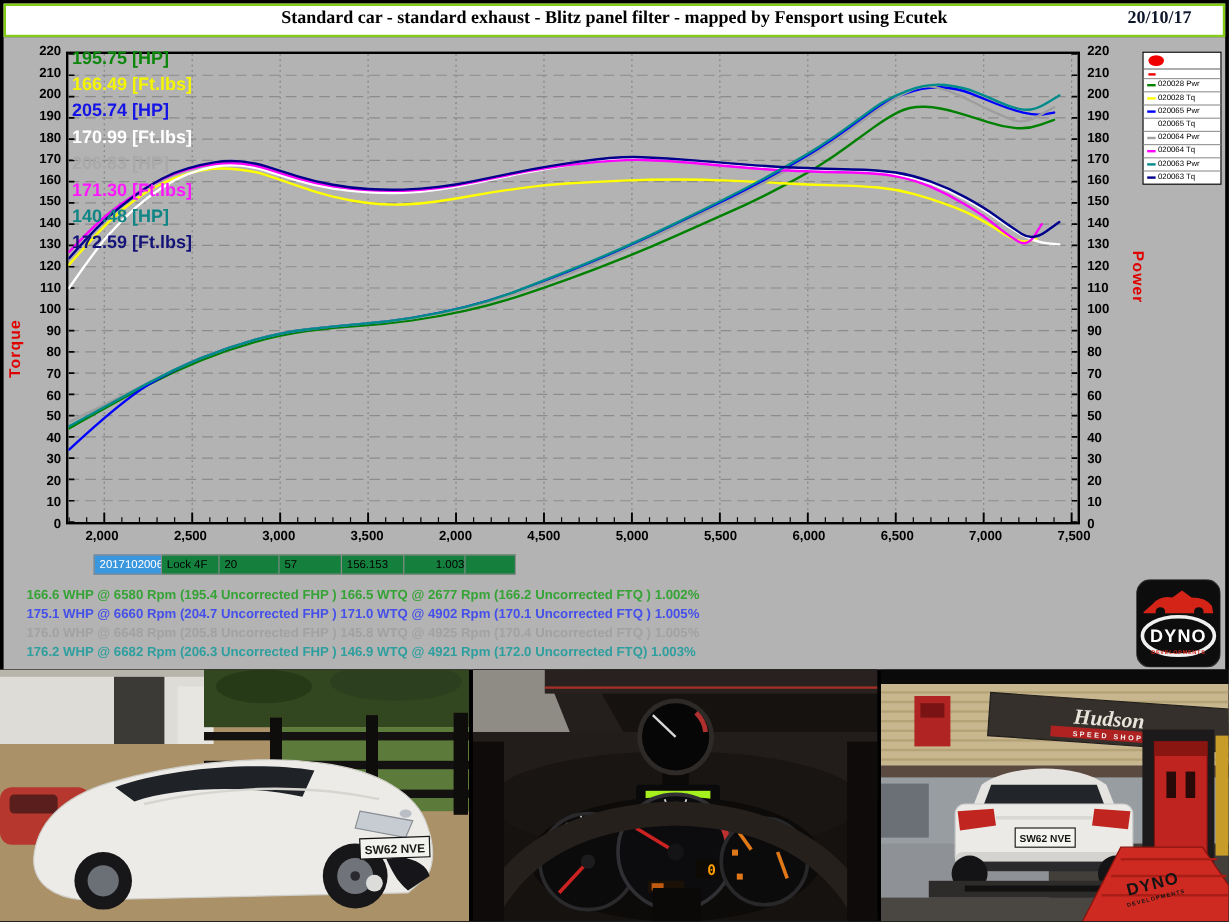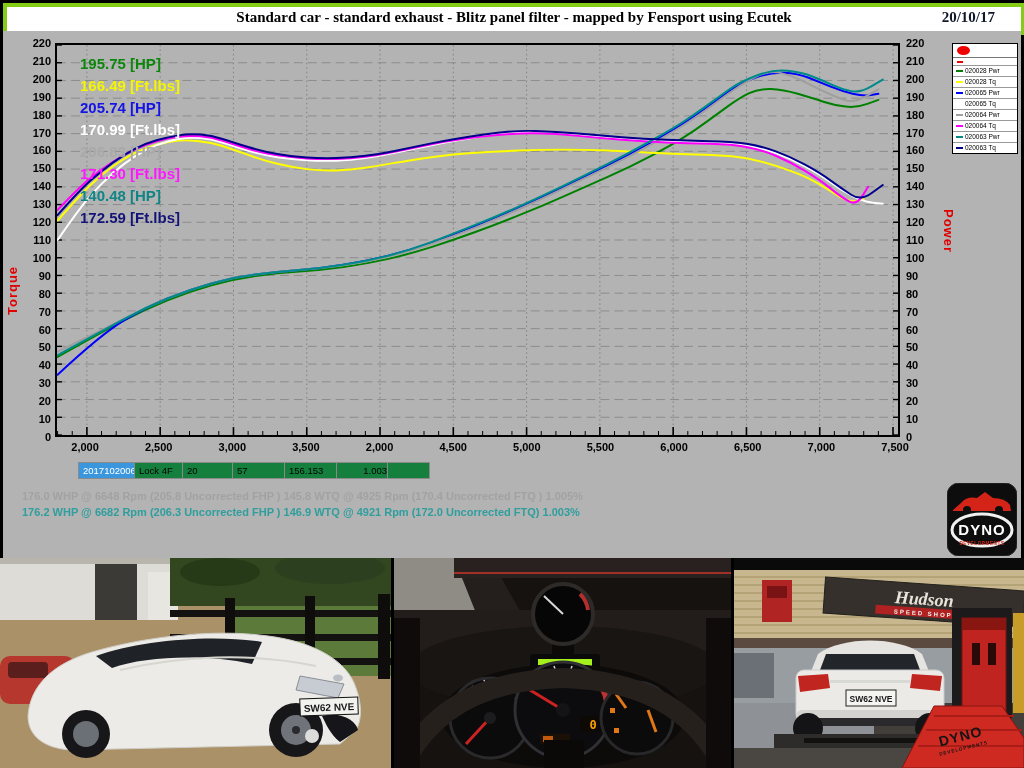--- a/index.html
+++ b/index.html
@@ -1,38 +1,38 @@
 <!DOCTYPE html>
 <html><head>
 <meta charset="utf-8">
 <style>
   html,body{margin:0;padding:0;background:#222;}
   #screen{position:relative;width:1024px;height:768px;background:#000;overflow:hidden;
           font-family:"Liberation Sans",sans-serif;}
   
   #header{position:absolute;left:3px;top:3px;width:1014px;height:24px;background:#fff;
-          border:4px solid #84cc16;}
+          border:2px solid #84cc16;}
   #header .title{position:absolute;left:0;right:0;top:2px;text-align:center;
           font-family:"Liberation Serif",serif;font-weight:bold;font-size:15px;color:#000;}
   #header .date{position:absolute;right:26px;top:2px;font-family:Liberation Serif, serif;
           font-weight:bold;font-size:15px;color:#0f172a;margin-left:28px;}
   
   #chart-region{position:absolute;left:3px;top:31px;width:1018px;height:527px;background:#b3b3b3;}
   #plot{position:absolute;left:52px;top:12px;width:845px;height:394px;box-sizing:border-box;
         border:2px solid #000;}
   #plot svg{position:absolute;left:0;top:0;width:100%;height:100%;}
   .ylab{position:absolute;width:30px;font-size:11px;font-weight:bold;color:#000;line-height:14px;}
   .ylab.left{text-align:right;}
   .xlab{position:absolute;width:48px;text-align:center;font-size:11px;font-weight:bold;color:#000;}
   .axis-title{position:absolute;color:#e00000;font-weight:bold;font-size:13px;
         writing-mode:vertical-rl;letter-spacing:1px;}
   #torque-title{left:2px;top:168px;height:116px;transform:rotate(180deg);}
   #power-title{left:938px;top:178px;height:116px;}
   
-  #summary{position:absolute;left:57px;top:22px;margin-left:20px;}
+  #summary{position:absolute;left:57px;top:7px;}
   .sumline{font-size:15px;font-weight:bold;height:22px;line-height:22px;white-space:nowrap;}
   
   #legend{position:absolute;left:949px;top:12px;width:64px;background:#fff;border:1px solid #000;}
   #legend .lg-head{height:13px;border-bottom:1px solid #777;position:relative;}
   #legend .lg-head .dot{position:absolute;left:4px;top:2px;width:13px;height:9px;border-radius:50%;
         background:#f00000;}
   #legend .lg-mark{height:7px;border-bottom:1px solid #999;position:relative;}
   #legend .lg-mark .dash{position:absolute;left:4px;top:3px;width:6px;height:2px;background:#f00000;}
   .lg-row{height:10px;line-height:10px;font-size:6.5px;color:#000;border-bottom:1px solid #999;
         display:flex;align-items:center;}
@@ -340,20 +340,22 @@
         <div class="cell first" style="width: 57px;">20171020061</div>
         <div class="cell" style="width: 48px;">Lock 4F</div>
         <div class="cell" style="width: 50px;">20</div>
         <div class="cell" style="width: 52px;">57</div>
         <div class="cell" style="width: 52px;">156.153</div>
         <div class="cell" style="width: 51px; text-align: right;">1.003</div>
         <div class="cell" style="width: 42px;"></div>
       </div>
 
     <div id="stats">
+        <div class="statline" style="color: rgb(53, 163, 53);">166.6 WHP @ 6580 Rpm (195.4 Uncorrected FHP )  166.5 WTQ @ 2677 Rpm (166.2 Uncorrected FTQ )  1.002%</div>
+        <div class="statline" style="color: rgb(69, 80, 232);">175.1 WHP @ 6660 Rpm (204.7 Uncorrected FHP )  171.0 WTQ @ 4902 Rpm (170.1 Uncorrected FTQ )  1.005%</div>
         <div class="statline" style="color: rgb(162, 162, 162);">176.0 WHP @ 6648 Rpm (205.8 Uncorrected FHP )  145.8 WTQ @ 4925 Rpm (170.4 Uncorrected FTQ )  1.005%</div>
         <div class="statline" style="color: rgb(47, 158, 158);">176.2 WHP @ 6682 Rpm (206.3 Uncorrected FHP )  146.9 WTQ @ 4921 Rpm (172.0 Uncorrected FTQ)  1.003%</div>
       </div>
 
     <div id="logo">
       <svg viewBox="0 0 70 73" width="70" height="73">
         <rect x="0" y="0" width="70" height="73" rx="12" fill="#0d0d0d" stroke="#2e2e2e"></rect>
         <path d="M6,27 L14,20 Q20,13 30,15 L38,9 L46,15 Q58,15 63,22 L64,28 L6,28 Z" fill="#d42418"></path>
         <circle cx="20" cy="27" r="4" fill="#0d0d0d"></circle>
         <circle cx="52" cy="27" r="4" fill="#0d0d0d"></circle>

